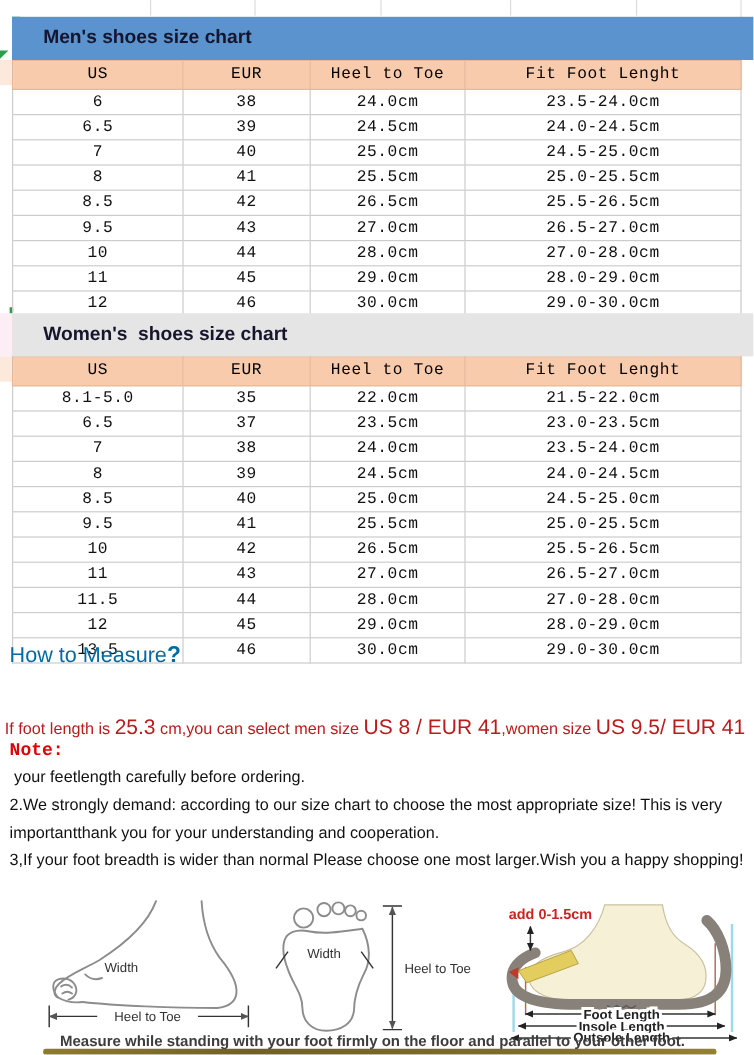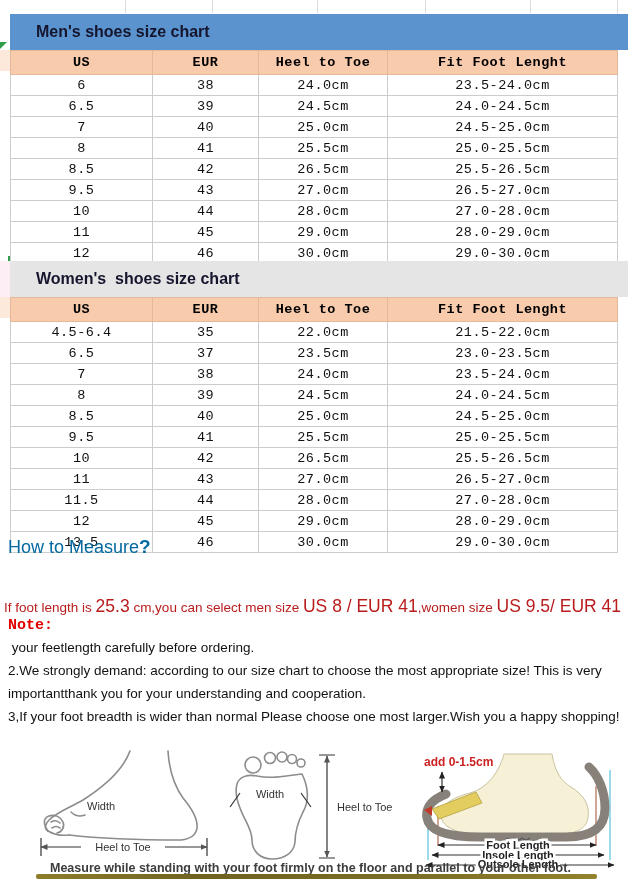--- a/index.html
+++ b/index.html
@@ -19,21 +19,21 @@
                white-space:pre;}
   .title-men{top:14px;background:#5b93ce;}
   .title-women{top:261px;background:#e5e5e5;}
 
   
   .tint{position:absolute;left:0;width:10px;}
 
   
   table.size{position:absolute;left:10px;border-collapse:collapse;table-layout:fixed;width:607px;
              font-family:"Liberation Mono",monospace;font-size:13.5px;letter-spacing:.5px;}
-  table.size th{background:#f8cbad;height:21px;font-weight:bold;font-size:13.5px;
+  table.size th{background:#f8cbad;height:21px;font-weight:normal;font-size:13.5px;
                 border:1px solid #e4b898;text-align:center;}
   table.size td{height:18px;border:1px solid #cccccc;text-align:center;background:#fff;
                 font-size:13.5px;color:#111;}
   .tbl-men{top:50px;}
   .tbl-women{top:297px;}
 
   
   .h-measure{position:absolute;left:8px;top:536px;font-size:18px;color:#0369a1;}
   .h-measure .q{font-weight:bold;font-size:19px;}
   .p-intro{position:absolute;left:8px;top:577px;font-size:13.5px;color:#111;}
@@ -166,21 +166,21 @@
     <thead>
       <tr>
         <th>US</th>
         <th>EUR</th>
         <th>Heel to Toe</th>
         <th>Fit Foot Lenght</th>
       </tr>
     </thead>
     <tbody>
         <tr>
-          <td>4.5-6.4</td>
+          <td>8.1-5.0</td>
           <td>35</td>
           <td>22.0cm</td>
           <td>21.5-22.0cm</td>
         </tr>
         <tr>
           <td>6.5</td>
           <td>37</td>
           <td>23.5cm</td>
           <td>23.0-23.5cm</td>
         </tr>

